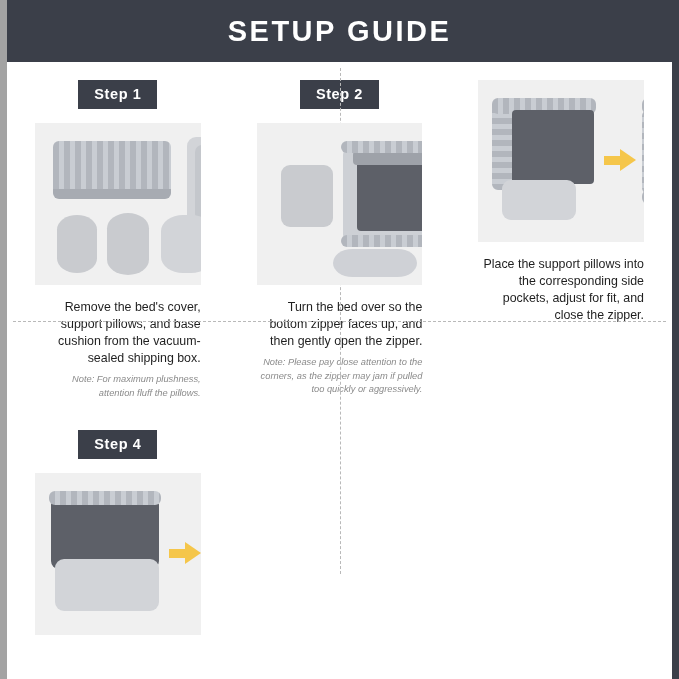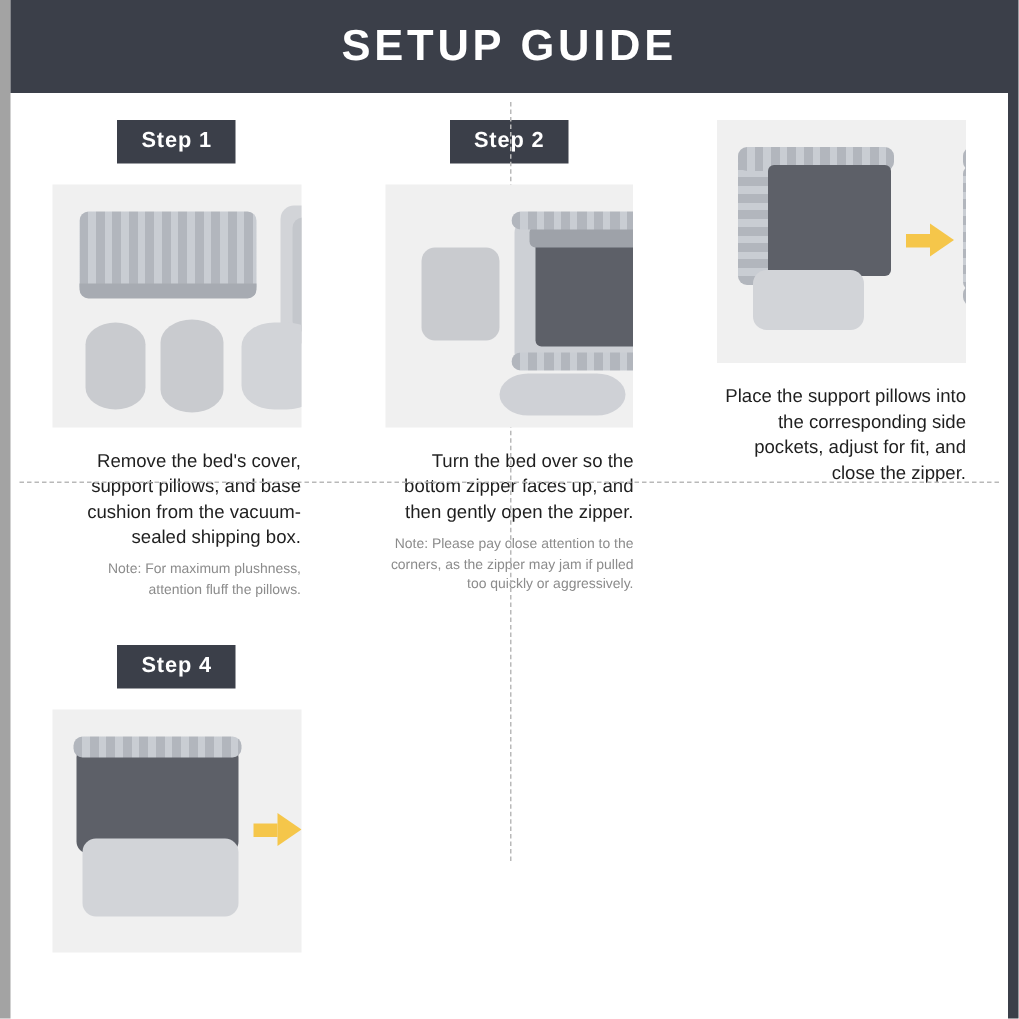--- a/index.html
+++ b/index.html
@@ -89,20 +89,21 @@
     width: 100%;
     margin-top: 14px;
     font-size: 12.4px;
     line-height: 1.38;
     color: #1f1f1f;
     text-align: right;
   }
   .caption p { margin: 0 0 6px 0; }
   .note {
     font-size: 9.3px;
+    font-style: italic;
     color: #8b8b8b;
     line-height: 1.42;
     margin: 2px 0 0 0;
   }
   
   .sh { position: absolute; }
   .pillow {
     background: #c9cbcf;
     border-radius: 9px;
   }

